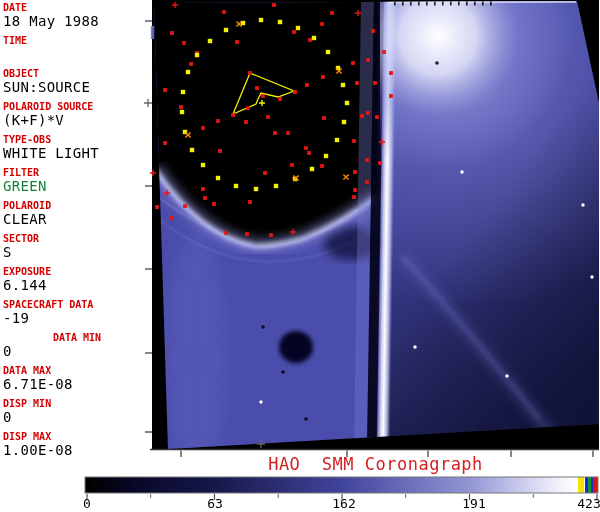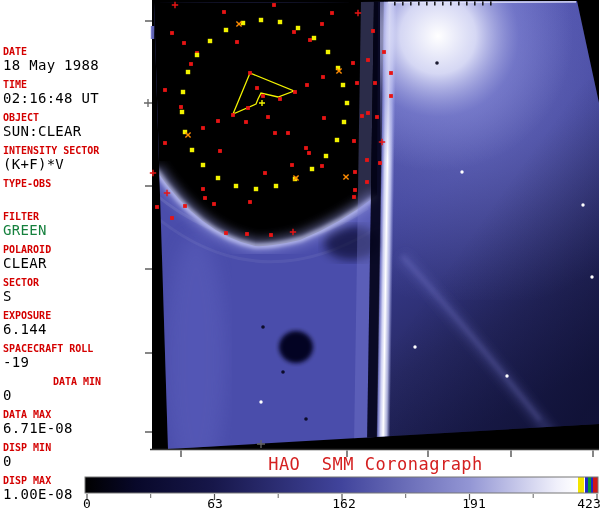--- a/index.html
+++ b/index.html
@@ -3,21 +3,21 @@
 <meta charset="utf-8">
 <style>
   html,body{margin:0;padding:0;}
   body{
     width:600px;height:512px;position:relative;background:#ffffff;overflow:hidden;
     font-family:"DejaVu Sans Mono","Liberation Mono",monospace;
   }
   #scene{position:absolute;left:0;top:0;width:600px;height:512px;}
   
   #sidebar{position:absolute;left:0;top:0;width:152px;height:455px;z-index:5;}
-  .field{position:absolute;left:3px;width:148px;height:33px;overflow:visible;margin-top:44px;}
+  .field{position:absolute;left:3px;width:148px;height:33px;overflow:visible;}
   .field .lbl{
     font-size:10px;font-weight:bold;letter-spacing:0px;line-height:12px;
     white-space:pre;
   }
   .field .val{
     font-size:14px;line-height:15px;letter-spacing:0.3px;white-space:pre;
   }
   
   #title{
     position:absolute;left:152px;top:454px;width:447px;height:19px;z-index:5;
@@ -295,51 +295,51 @@
     </g>
 </svg>
 
 <div id="sidebar">
     <div class="field" style="top: 2px;">
       <div class="lbl" style="color: rgb(212, 0, 0);">DATE</div>
       <div class="val" style="color: rgb(0, 0, 0);">18 May 1988</div>
     </div>
     <div class="field" style="top: 35px;">
       <div class="lbl" style="color: rgb(212, 0, 0);">TIME</div>
-      <div class="val" style="color: rgb(0, 0, 0);">02:16:48 UT</div>
     </div>
     <div class="field" style="top: 68px;">
       <div class="lbl" style="color: rgb(212, 0, 0);">OBJECT</div>
-      <div class="val" style="color: rgb(0, 0, 0);">SUN:CLEAR</div>
+      <div class="val" style="color: rgb(0, 0, 0);">SUN:SOURCE</div>
     </div>
     <div class="field" style="top: 101px;">
-      <div class="lbl" style="color: rgb(212, 0, 0);">INTENSITY SECTOR</div>
+      <div class="lbl" style="color: rgb(212, 0, 0);">POLAROID SOURCE</div>
       <div class="val" style="color: rgb(0, 0, 0);">(K+F)*V</div>
     </div>
     <div class="field" style="top: 134px;">
       <div class="lbl" style="color: rgb(212, 0, 0);">TYPE-OBS</div>
+      <div class="val" style="color: rgb(0, 0, 0);">WHITE LIGHT</div>
     </div>
     <div class="field" style="top: 167px;">
       <div class="lbl" style="color: rgb(212, 0, 0);">FILTER</div>
       <div class="val" style="color: #15803d;">GREEN</div>
     </div>
     <div class="field" style="top: 200px;">
       <div class="lbl" style="color: rgb(212, 0, 0);">POLAROID</div>
       <div class="val" style="color: rgb(0, 0, 0);">CLEAR</div>
     </div>
     <div class="field" style="top: 233px;">
       <div class="lbl" style="color: rgb(212, 0, 0);">SECTOR</div>
       <div class="val" style="color: rgb(0, 0, 0);">S</div>
     </div>
     <div class="field" style="top: 266px;">
       <div class="lbl" style="color: rgb(212, 0, 0);">EXPOSURE</div>
       <div class="val" style="color: rgb(0, 0, 0);">6.144</div>
     </div>
     <div class="field" style="top: 299px;">
-      <div class="lbl" style="color: rgb(212, 0, 0);">SPACECRAFT ROLL</div>
+      <div class="lbl" style="color: rgb(212, 0, 0);">SPACECRAFT DATA</div>
       <div class="val" style="color: rgb(0, 0, 0);">-19</div>
     </div>
     <div class="field" style="top: 332px;">
       <div class="lbl" style="color: rgb(212, 0, 0); text-align: center;">DATA MIN</div>
       <div class="val" style="color: rgb(0, 0, 0);">0</div>
     </div>
     <div class="field" style="top: 365px;">
       <div class="lbl" style="color: rgb(212, 0, 0);">DATA MAX</div>
       <div class="val" style="color: rgb(0, 0, 0);">6.71E-08</div>
     </div>

